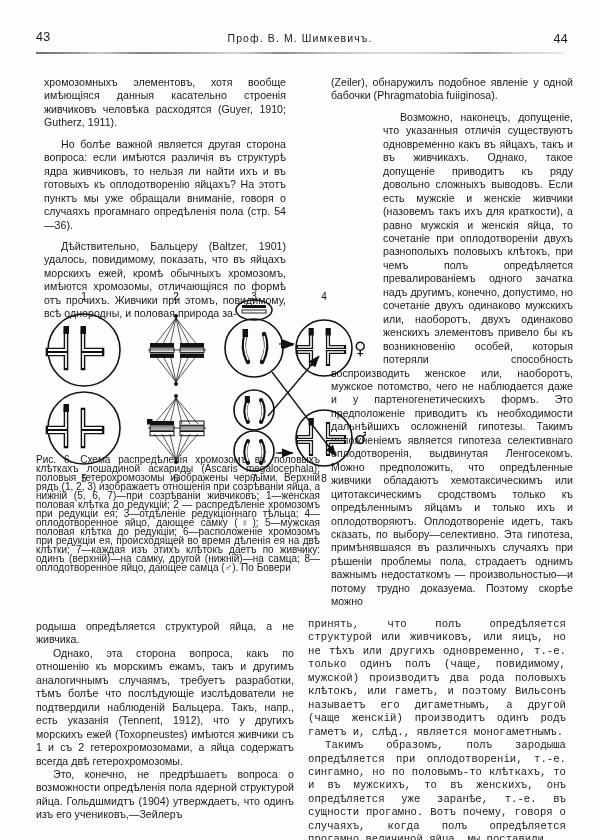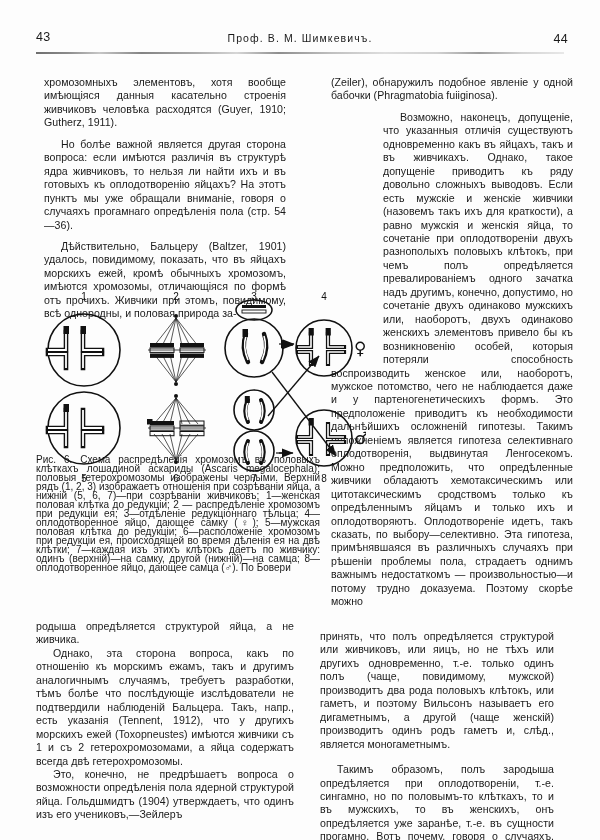--- a/index.html
+++ b/index.html
@@ -131,21 +131,21 @@
   .col-right-2 {
     position: absolute;
     left: 308px;
     top: 618px;
     width: 258px;
     font-size: 10.6px;
     line-height: 13.45px;
     text-align: justify;
     letter-spacing: .02px;
   }
-  .col-right-2 p { margin: 12px; }
+  .col-right-2 p { margin: 0; font-family: Liberation Mono, monospace; }
   .col-right-2 p.ind { text-indent: 17px; }
 
   .num-label {
     font-size: 10px;
     text-anchor: middle;
     font-family: "Liberation Sans", sans-serif;
     fill: #111;
   }
   .sexsym {
     font-size: 17px;

